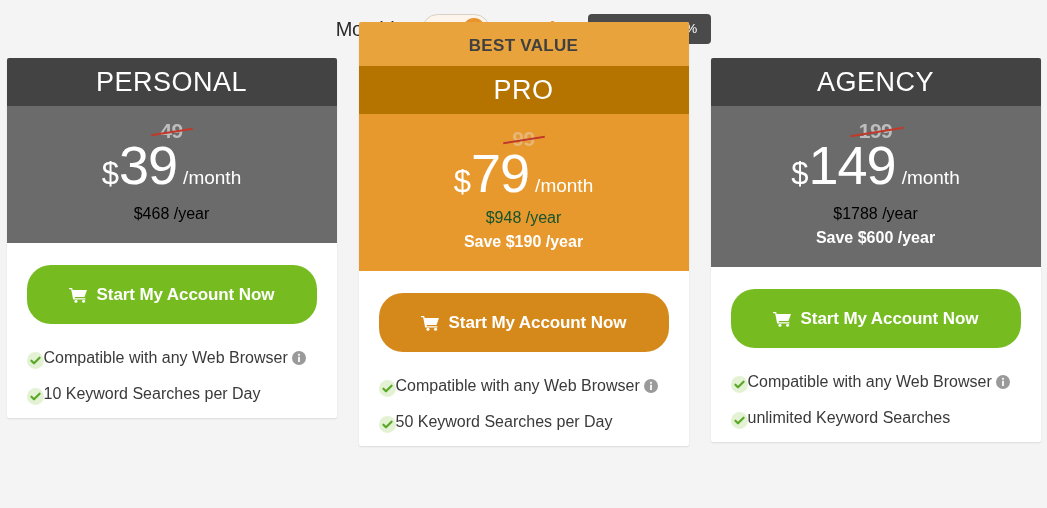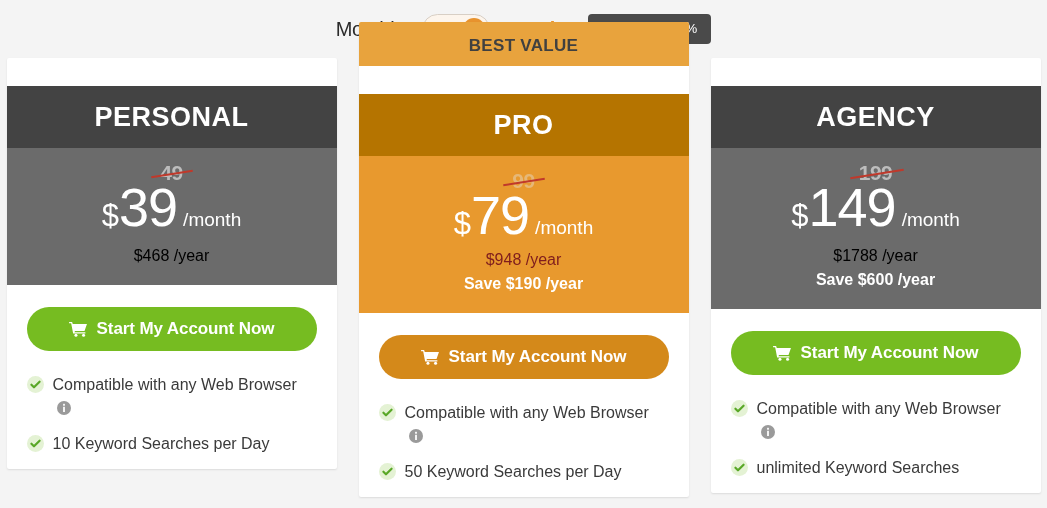--- a/index.html
+++ b/index.html
@@ -95,29 +95,28 @@
     background: #e8a33d;
     color: #404040;
     text-align: center;
     font-size: 17px;
     font-weight: bold;
     letter-spacing: 0.3px;
     padding: 14px 0 10px;
   }
 
   .plan-name {
-    height: 62px;
+    height: 48px;
     display: flex;
     align-items: center;
     justify-content: center;
     color: #fff;
     font-size: 27px;
-    font-weight: bold;
+    font-weight: normal;
     letter-spacing: 0.5px;
-    margin-top: 28px;
   }
   .plan-name.dark  { background: #434343; }
   .plan-name.amber { background: #b57400; }
 
   .price-box {
     padding: 14px 0 20px;
     text-align: center;
     color: #fff;
   }
   .price-box.gray   { background: #6b6b6b; }
@@ -159,55 +158,54 @@
     line-height: 1;
     letter-spacing: -1px;
   }
   .per-month { font-size: 19px; margin-left: 6px; font-weight: 400; }
 
   .year-price {
     margin-top: 13px;
     font-size: 16px;
     color: #000000;
   }
-  .price-box.orange .year-price { color: #7f1d1d; margin-top: 9px; }
+  .price-box.orange .year-price { color: #14532d; margin-top: 9px; }
   .year-save {
     margin-top: 6px;
     font-size: 16px;
     font-weight: bold;
     color: #fff;
   }
 
   .card-body { padding: 22px 20px 0; }
 
   .cta-button {
     display: flex;
     align-items: center;
     justify-content: center;
     gap: 9px;
     width: 100%;
-    height: 44px;
+    height: 59px;
     border: none;
     border-radius: 24px;
     color: #fff;
     font-size: 17px;
     font-weight: bold;
     font-family: inherit;
     cursor: pointer;
     letter-spacing: -0.1px;
   }
   .cta-button.green { background: #76bc21; }
   .cta-button.amber { background: #d4891a; }
   .cart-icon { width: 19px; height: 16px; flex: none; }
 
   .features { list-style: none; margin-top: 22px; }
   .feature {
     display: flex;
-    align-items: flex-start;
-    gap: 9px;
+    align-items: flex-end;
     margin-bottom: 13px;
     font-size: 16px;
     line-height: 1.45;
     color: #3a3a3a;
   }
   .check-icon { width: 17px; height: 17px; flex: none; margin-top: 3px; }
   .feature-text { padding-right: 4px; }
   .info-icon {
     width: 14px; height: 14px;
     display: inline-block;

